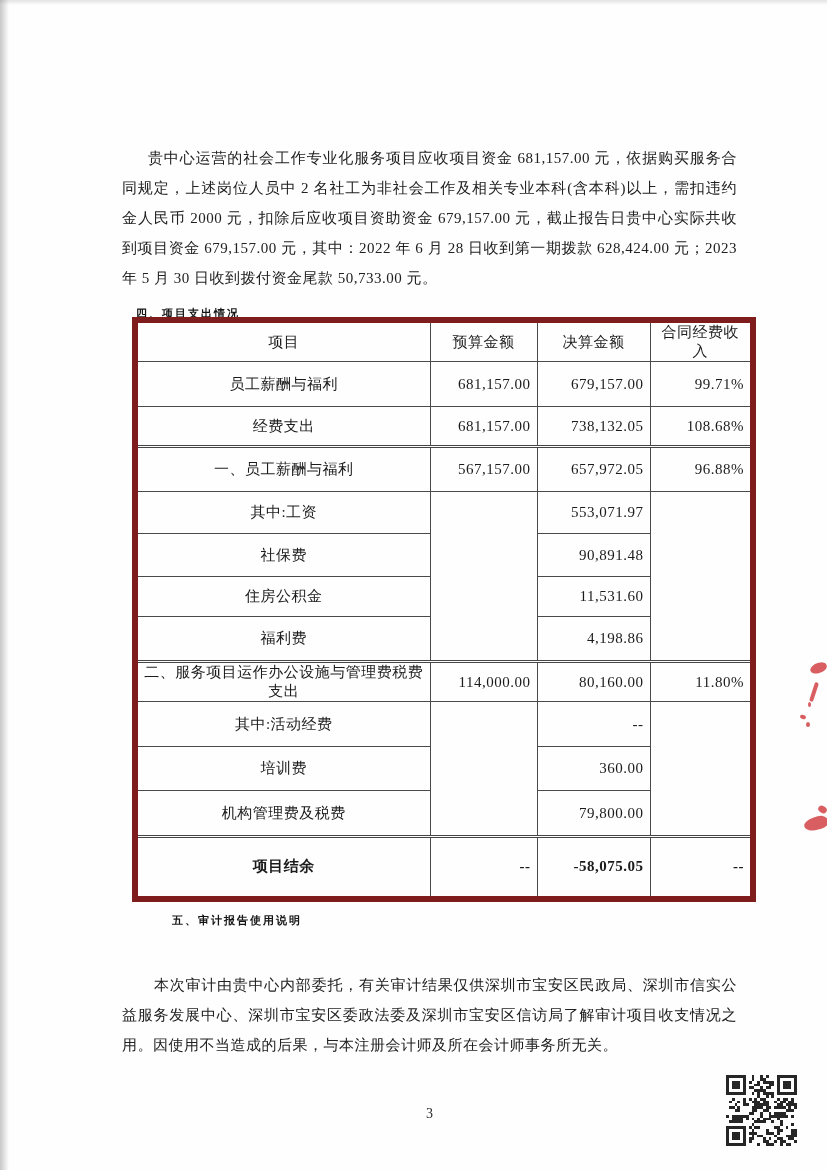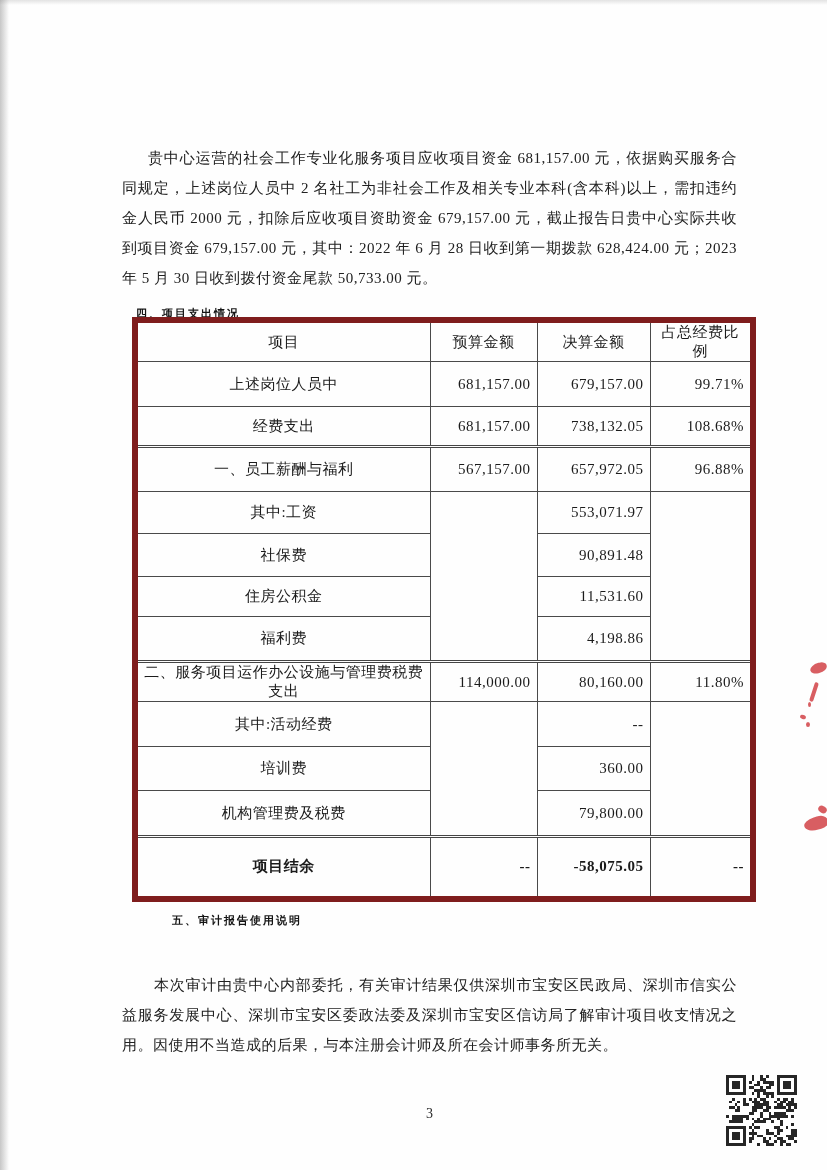--- a/index.html
+++ b/index.html
@@ -56,26 +56,26 @@
       <col style="width:295px">
         <col style="width:107px">
         <col style="width:113px">
         <col style="width:103px">
     </colgroup>
     <thead>
         <tr id="exp-head" style="height:41px">
           <th>项目</th>
           <th>预算金额</th>
           <th>决算金额</th>
-          <th>占总经费比例</th>
+          <th>合同经费收入</th>
         </tr>
       </thead>
     <tbody id="exp-body">
         <tr style="height: 45px;">
-          <td class="c-label">上述岗位人员中</td>
+          <td class="c-label">员工薪酬与福利</td>
           <td class="c-num">681,157.00</td>
           <td class="c-num">679,157.00</td>
           <td class="c-num">99.71%</td>
         </tr>
         <tr style="height: 40px;">
           <td class="c-label">经费支出</td>
           <td class="c-num">681,157.00</td>
           <td class="c-num">738,132.05</td>
           <td class="c-num">108.68%</td>
         </tr>

